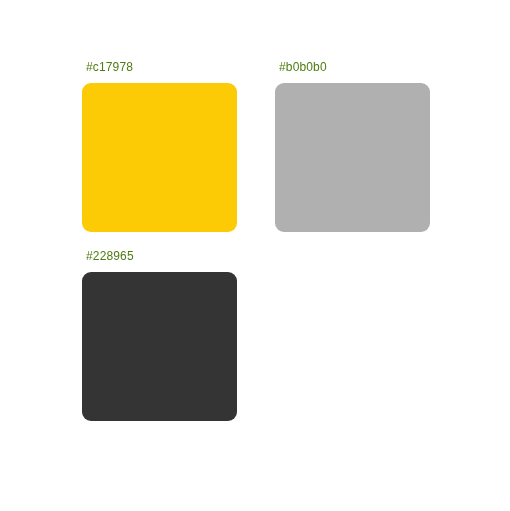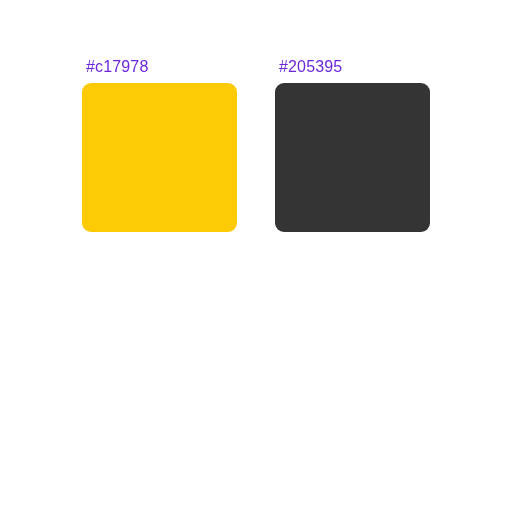--- a/index.html
+++ b/index.html
@@ -30,24 +30,24 @@
     column-gap: 38px;
     row-gap: 17px;
   }
   .swatch-cell {
     display: flex;
     flex-direction: column;
     align-items: flex-start;
   }
   .swatch-label {
     font-family: "Liberation Sans", sans-serif;
-    font-size: 16px;
+    font-size: 12px;
     line-height: 14px;
     letter-spacing: 0.15px;
-    color: #6d28d9;
+    color: #4d7c0f;
     margin: 0 0 9px 4px;
     white-space: nowrap;
     user-select: none;
   }
   .swatch-chip {
     width: 155px;
     height: 149px;
     border-radius: 9px;
     box-sizing: border-box;
   }
@@ -69,21 +69,25 @@
 <body>
 
 <div class="palette-board">
   <div class="swatch-grid">
 
     <div class="swatch-cell">
       <div class="swatch-label">#c17978</div>
       <div class="swatch-chip chip-yellow"></div>
     </div>
 
+    <div class="swatch-cell">
+      <div class="swatch-label">#b0b0b0</div>
+      <div class="swatch-chip chip-gray"></div>
+    </div>
 
     <div class="swatch-cell">
-      <div class="swatch-label">#205395</div>
+      <div class="swatch-label">#228965</div>
       <div class="swatch-chip chip-dark"></div>
     </div>
 
 
   </div>
 </div>
 
 </body></html>

